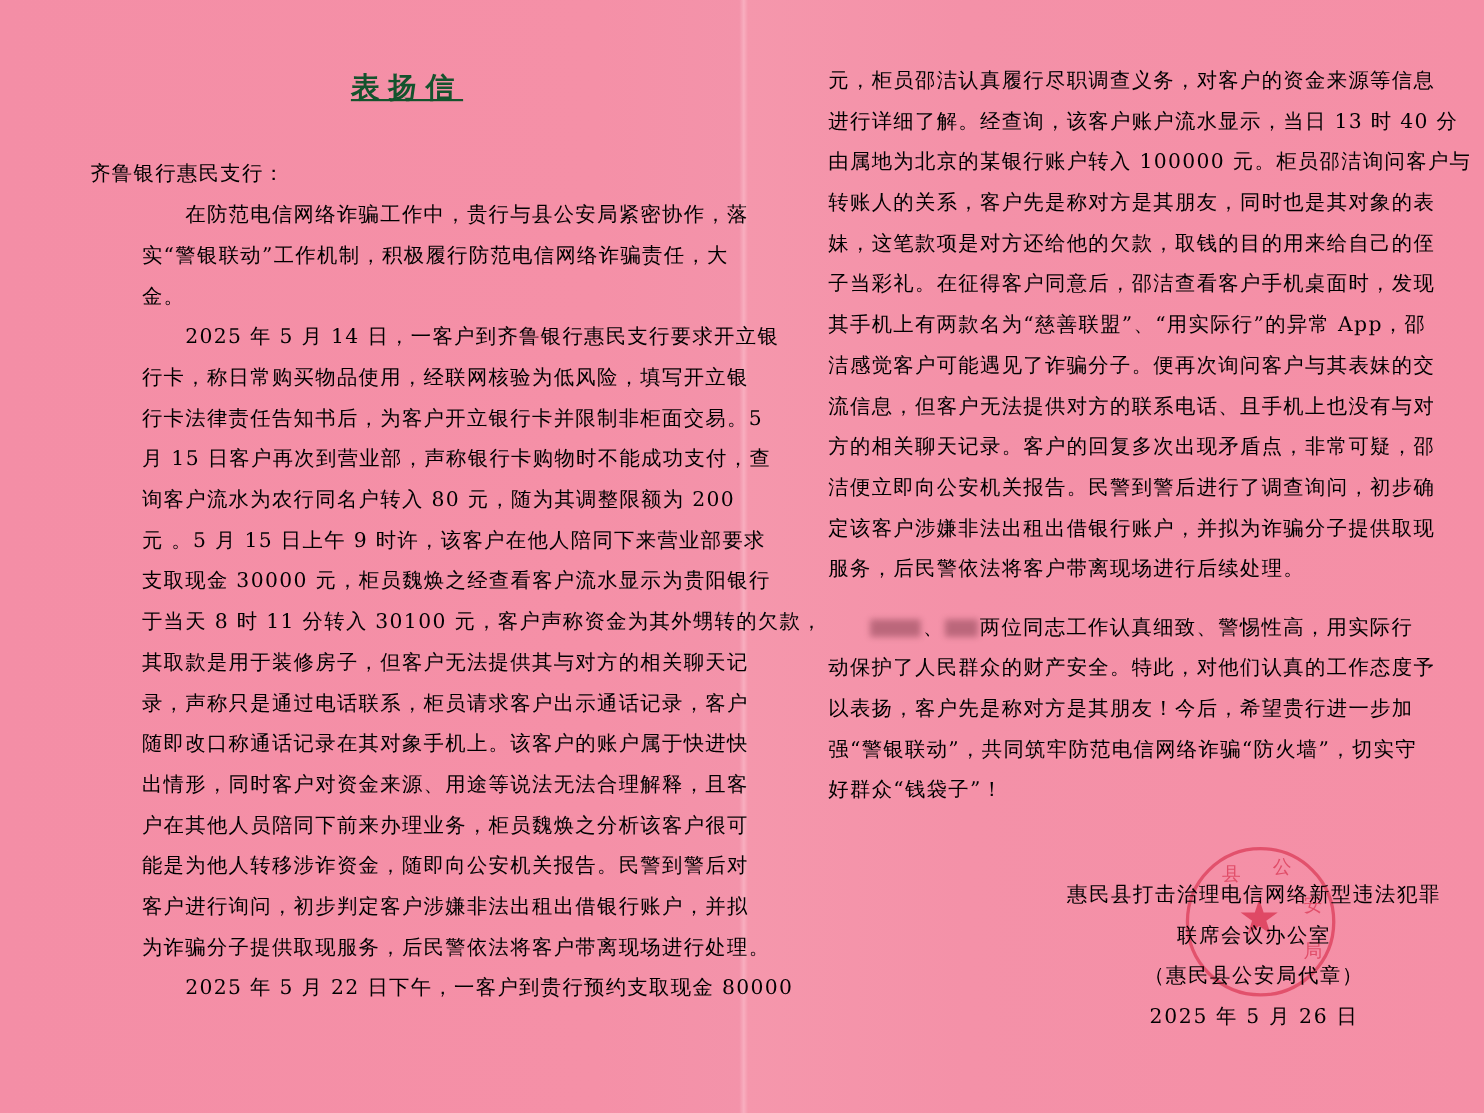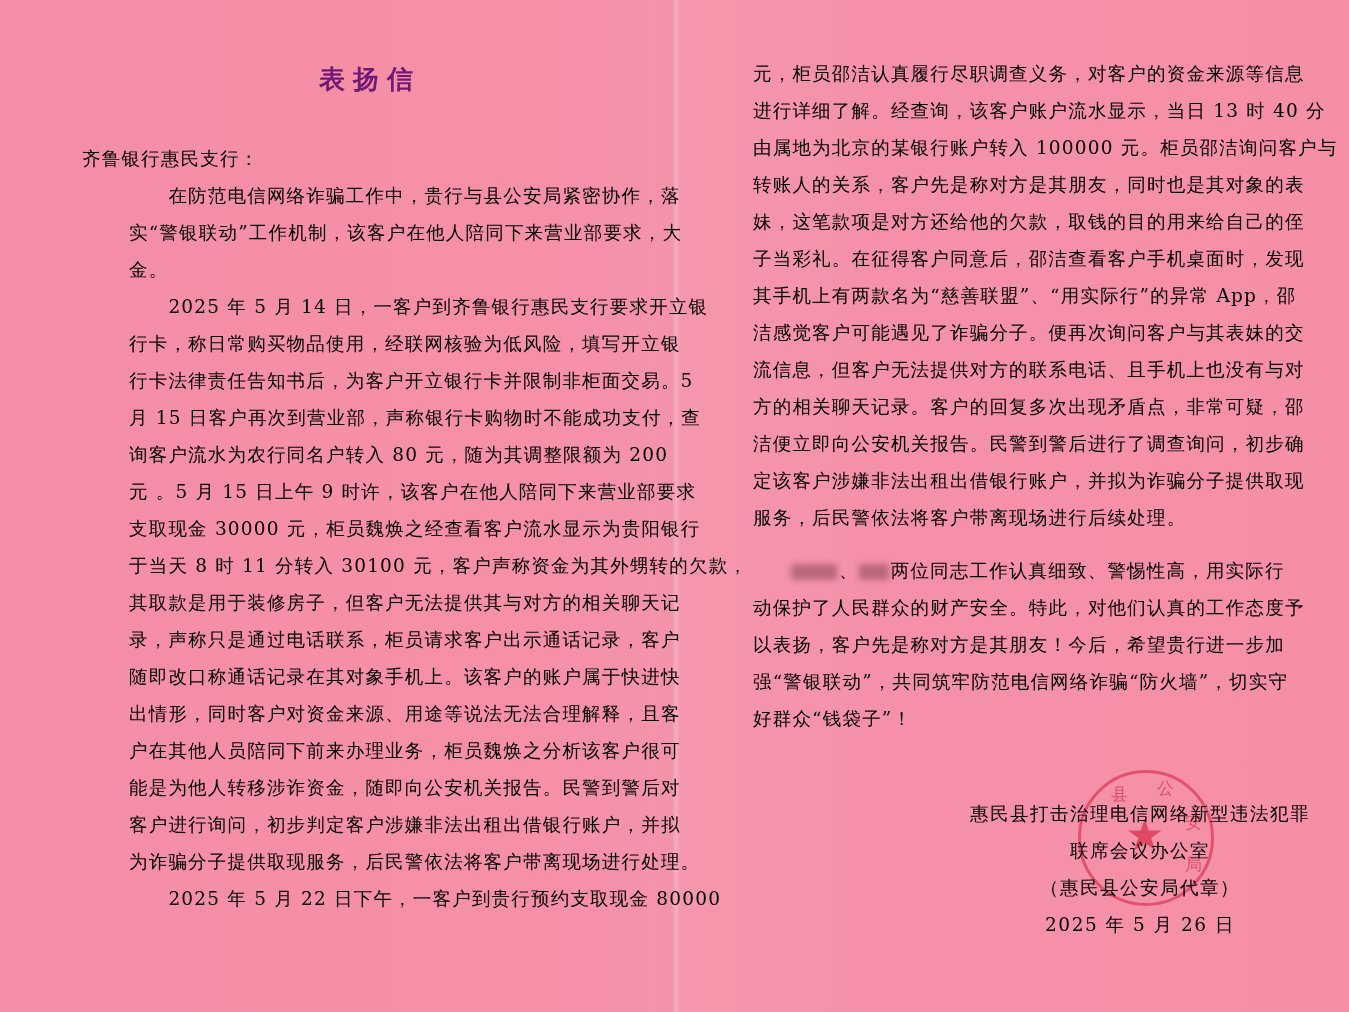--- a/index.html
+++ b/index.html
@@ -40,21 +40,22 @@
     }
     .title {
       position: absolute;
       left: 70px;
       width: 600px;
       top: 62px;
       text-align: center;
       font-size: 26px;
       font-weight: bold;
       letter-spacing: 8px;
-      color: #701a75;
+      color: #14532d;
+      text-decoration: underline;
     }
     .text-block {
       position: absolute;
       font-size: 18.5px;
       line-height: 37px;
       letter-spacing: 1.2px;
       text-align: justify;
       color: #000000;
     }
     .left-col {
@@ -139,21 +140,21 @@
 <div class="fold"></div>
 
 <div class="title">表扬信</div>
 
 <div class="text-block left-col salutation">
   <span class="line">齐鲁银行惠民支行：</span>
 </div>
 
 <div class="text-block left-col left-body">
   <span class="line">　　在防范电信网络诈骗工作中，贵行与县公安局紧密协作，落</span>
-  <span class="line">实“警银联动”工作机制，该客户在他人陪同下来营业部要求，大</span>
+  <span class="line">实“警银联动”工作机制，积极履行防范电信网络诈骗责任，大</span>
   <span class="line">金。</span>
   <span class="line">　　2025 年 5 月 14 日，一客户到齐鲁银行惠民支行要求开立银</span>
   <span class="line">行卡，称日常购买物品使用，经联网核验为低风险，填写开立银</span>
   <span class="line">行卡法律责任告知书后，为客户开立银行卡并限制非柜面交易。5</span>
   <span class="line">月 15 日客户再次到营业部，声称银行卡购物时不能成功支付，查</span>
   <span class="line">询客户流水为农行同名户转入 80 元，随为其调整限额为 200</span>
   <span class="line">元 。5 月 15 日上午 9 时许，该客户在他人陪同下来营业部要求</span>
   <span class="line">支取现金 30000 元，柜员魏焕之经查看客户流水显示为贵阳银行</span>
   <span class="line">于当天 8 时 11 分转入 30100 元，客户声称资金为其外甥转的欠款，</span>
   <span class="line">其取款是用于装修房子，但客户无法提供其与对方的相关聊天记</span>

